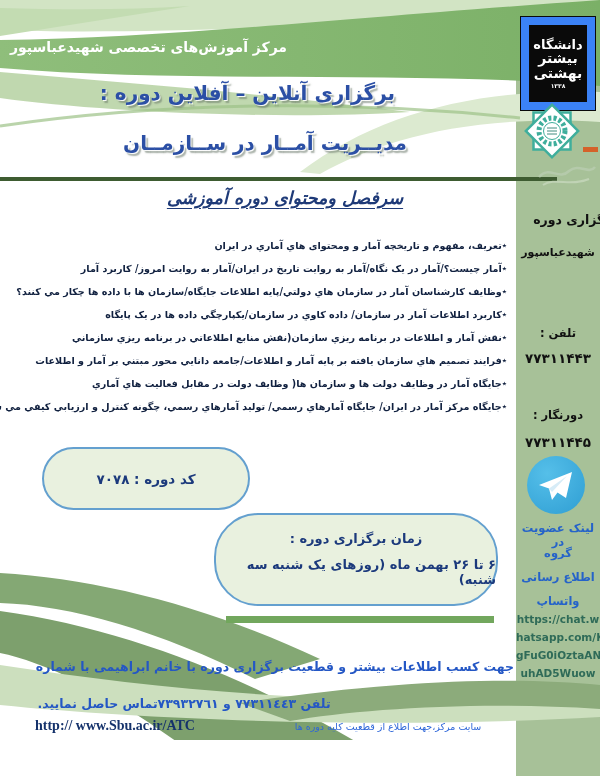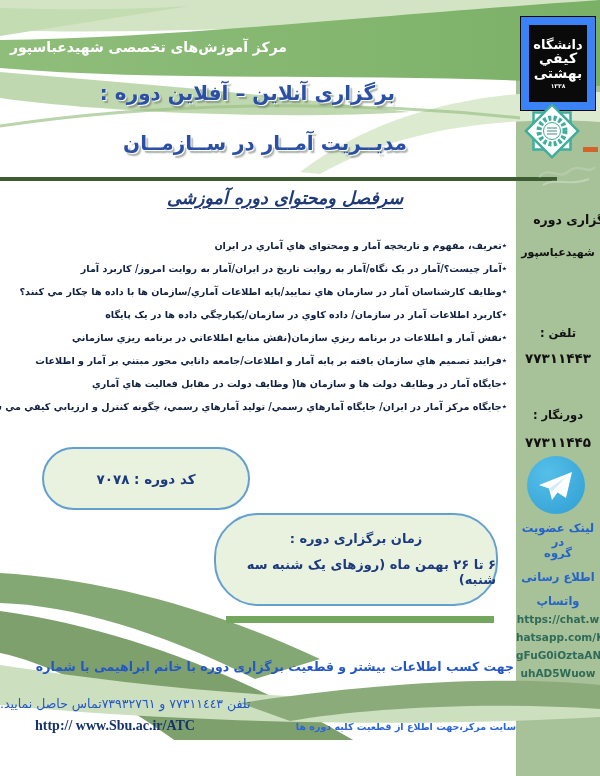--- a/index.html
+++ b/index.html
@@ -55,25 +55,25 @@
   .pill{background:#e9f1df;border:2px solid #64a0cf;display:flex;flex-direction:column;
         align-items:center;justify-content:center;color:#1c3a7c;font-weight:bold;}
   .pill1{left:42px;top:447px;width:204px;height:59px;border-radius:32px;font-size:13.5px;}
   .pill2{left:214px;top:513px;width:280px;height:89px;border-radius:44px;font-size:13px;}
   .pill2 .row{line-height:1.1;} .pill2 .row+.row{margin-top:12px;}
   .divider2{left:226px;top:616px;width:268px;height:7px;background:#72a75d;}
 
   .contact1{left:0;top:659px;width:514px;text-align:right;color:#2457c5;
             font-size:12.5px;font-weight:bold;}
   .contact2{left:0;top:696px;width:514px;padding-right:146px;box-sizing:border-box;
-            text-align:left;color:#2457c5;font-size:12.5px;font-weight:normal;}
+            text-align:center;color:#2457c5;font-size:12.5px;font-weight:bold;}
   .site-url{left:35px;top:718px;font-family:"Liberation Serif","DejaVu Serif",serif;
             font-weight:bold;font-size:14px;color:#15326b;cursor:pointer;}
-  .site-note{left:260px;top:721px;width:256px;text-align:right;color:#2d66d9;
-             font-size:9.5px;font-weight:bold;}
+  .site-note{left:260px;top:721px;width:256px;text-align:center;color:#2d66d9;
+             font-size:9.5px;font-weight:normal;}
 </style>
 </head>
 <body>
 
 <div class="page">
 
   <div class="abs sidebar"></div>
 
   <svg class="abs" style="left:0;top:0" width="600" height="180" viewBox="0 0 600 180">
     <defs>
@@ -97,21 +97,21 @@
     <path d="M240,158 C400,134 520,132 600,140 L600,164 C480,156 360,164 290,176 Z" fill="#8cab7b"></path>
   </svg>
 
   <div class="abs fa org-name">مرکز آموزش‌های تخصصی شهیدعباسپور</div>
   <div class="abs fa course-title title1">برگزاری آنلاین – آفلاین دوره :</div>
   <div class="abs fa course-title title2">مدیــریت آمــار در ســازمــان</div>
   <div class="abs divider1"></div>
 
   <div class="abs uni-logo fa">
     <div class="l1">دانشگاه</div>
-    <div class="l2">کیفي</div>
+    <div class="l2">بیشتر</div>
     <div class="l3">بهشتی</div>
     <div class="yr">۱۳۳۸</div>
   </div>
 
   <svg class="abs emblem" viewBox="0 0 66 66">
     <g stroke="#3fae9c" fill="#ffffff">
       <rect x="14.5" y="14.5" width="37" height="37" stroke-width="2.5"></rect>
       <rect x="14.5" y="14.5" width="37" height="37" stroke-width="2.5" transform="rotate(45 33 33)"></rect>
     </g>
     <circle cx="33" cy="33" r="13" fill="none" stroke="#3fae9c" stroke-width="5" stroke-dasharray="3 2.2"></circle>
@@ -125,21 +125,21 @@
   <div class="abs orange-dash"></div>
   <svg class="abs watermark" viewBox="0 0 62 36">
     <path d="M4,22 C14,10 24,26 34,16 C44,8 54,20 60,12" stroke="#b9cdb0" stroke-width="2.5" fill="none"></path>
     <path d="M8,30 C20,22 36,32 54,24" stroke="#c7d8bd" stroke-width="2" fill="none"></path>
   </svg>
 
   <div class="abs fa section-title">سرفصل ومحتوای دوره آموزشی</div>
   <div class="abs fa topics">
     <div class="topic">٭تعریف، مفهوم و تاریخچه آمار و ومحتوای هاي آماري در ایران</div>
     <div class="topic">٭آمار چیست؟/آمار در یک نگاه/آمار به روایت تاریخ در ایران/آمار به روایت امروز/ کاربرد آمار</div>
-    <div class="topic">٭وظایف کارشناسان آمار در سازمان هاي نمایید/پایه اطلاعات آماري/سازمان ها با داده ها چکار مي کنند؟</div>
+    <div class="topic">٭وظایف کارشناسان آمار در سازمان هاي دولتي/پایه اطلاعات جایگاه/سازمان ها با داده ها چکار مي کنند؟</div>
     <div class="topic">٭کاربرد اطلاعات آمار در سازمان/ داده کاوي در سازمان/یکپارچگي داده ها در یک پایگاه</div>
     <div class="topic">٭نقش آمار و اطلاعات در برنامه ریزي سازمان(نقش منابع اطلاعاتي در برنامه ریزي سازماني</div>
     <div class="topic">٭فرایند تصمیم هاي سازمان یافته بر پایه آمار و اطلاعات/جامعه دانایي محور مبتني بر آمار و اطلاعات</div>
     <div class="topic">٭جایگاه آمار در وظایف دولت ها و سازمان ها( وظایف دولت در مقابل فعالیت هاي آماري</div>
     <div class="topic">٭جایگاه مرکز آمار در ایران/ جایگاه آمارهاي رسمي/ تولید آمارهاي رسمي، چگونه کنترل و ارزیابي کیفي مي شوند؟</div>
   </div>
 
   <div class="abs fa pill pill1">
     <div>کد دوره : ۷۰۷۸</div>
   </div>

